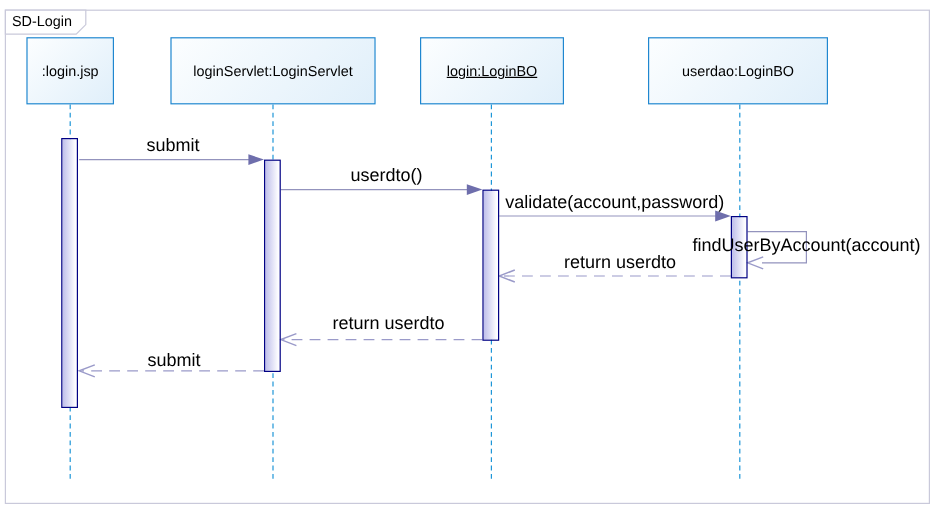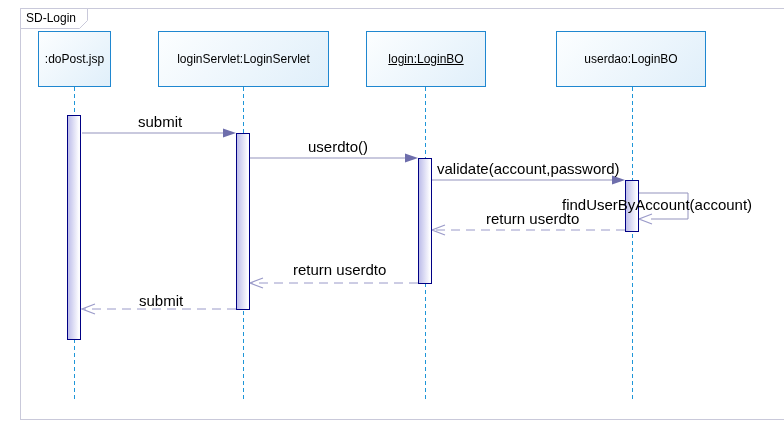--- a/index.html
+++ b/index.html
@@ -16,21 +16,21 @@
     --arrow_return:#9a9ac9;
     --text:#000000;
     --bg:#ffffff;
   }
   html,body{margin:0;padding:0;}
   body{
     width:784px;height:427px;position:relative;overflow:hidden;
     background:var(--bg);
     font-family:"Liberation Sans",sans-serif;color:var(--text);
   }
-  .stage{position:absolute;left:0;top:0;width:636px;height:427px;margin-left:16px;}
+  .stage{position:absolute;left:0;top:0;width:636px;height:427px;}
   svg.linework{position:absolute;left:0;top:0;z-index:1;}
   .frame-title{
     position:absolute;left:10px;top:10px;width:58px;height:17px;z-index:3;
     font-size:12px;line-height:17px;white-space:nowrap;
   }
   .participant{
     position:absolute;top:31px;height:56px;z-index:2;box-sizing:border-box;
     border:1px solid var(--box_border);
     background:linear-gradient(135deg,var(--box_fill_start) 0%,var(--box_fill_end) 100%);
     display:flex;align-items:center;justify-content:center;
@@ -48,21 +48,21 @@
   .a1{left:51px;top:115px;height:225px;}
   .a2{left:220px;top:133px;height:177px;}
   .a3{left:402px;top:158px;height:126px;}
   .a4{left:609px;top:180px;height:52px;}
   .msg-label{
     position:absolute;z-index:3;font-size:15px;line-height:14px;white-space:nowrap;
   }
   .m-submit{left:122px;top:115px;}
   .m-dopost{left:292px;top:140px;}
   .m-validate{left:421px;top:162px;}
-  .m-finduser{left:546px;top:198px;}
+  .m-finduser{left:577px;top:198px;}
   .m-return1{left:470px;top:212px;}
   .m-return2{left:277px;top:263px;}
   .m-display{left:123px;top:294px;}
 </style>
 </head>
 <body>
 
 <div class="stage">
 
   <svg class="linework" width="784" height="427" viewBox="0 0 784 427">
@@ -94,21 +94,21 @@
     <line x1="402" y1="283" x2="236" y2="283" style="stroke:var(--arrow_return)" stroke-width="1" stroke-dasharray="9 6"></line>
     <polyline points="247,278 234,283 247,288" fill="none" style="stroke:var(--arrow_return)" stroke-width="1.2"></polyline>
 
     <line x1="220" y1="309" x2="68" y2="309" style="stroke:var(--arrow_return)" stroke-width="1" stroke-dasharray="9 6"></line>
     <polyline points="79,304 66,309 79,314" fill="none" style="stroke:var(--arrow_return)" stroke-width="1.2"></polyline>
   </svg>
 
   <div class="frame-title">SD-Login</div>
 
   <div class="participant p1">
-    <span>:doPost.jsp</span>
+    <span>:login.jsp</span>
   </div>
   <div class="participant p2">
     <span>loginServlet:LoginServlet</span>
   </div>
   <div class="participant p3">
     <span>login:LoginBO</span>
   </div>
   <div class="participant p4">
     <span>userdao:LoginBO</span>
   </div>

